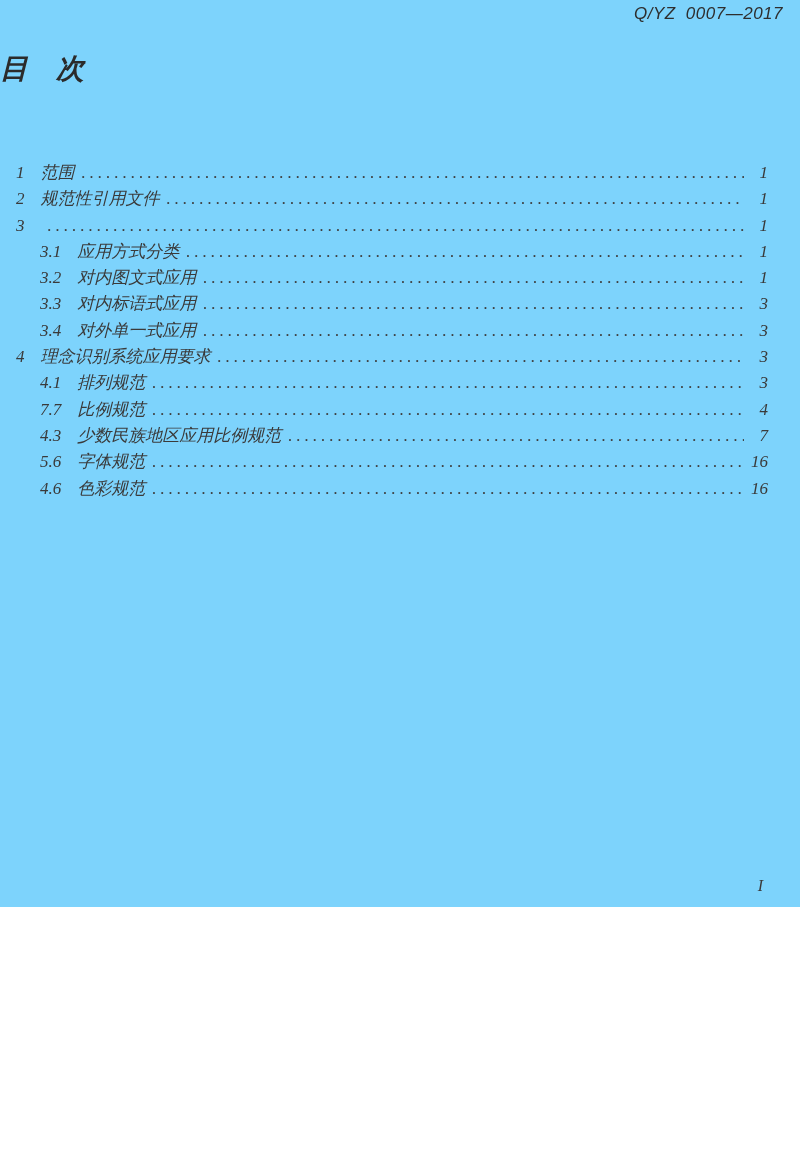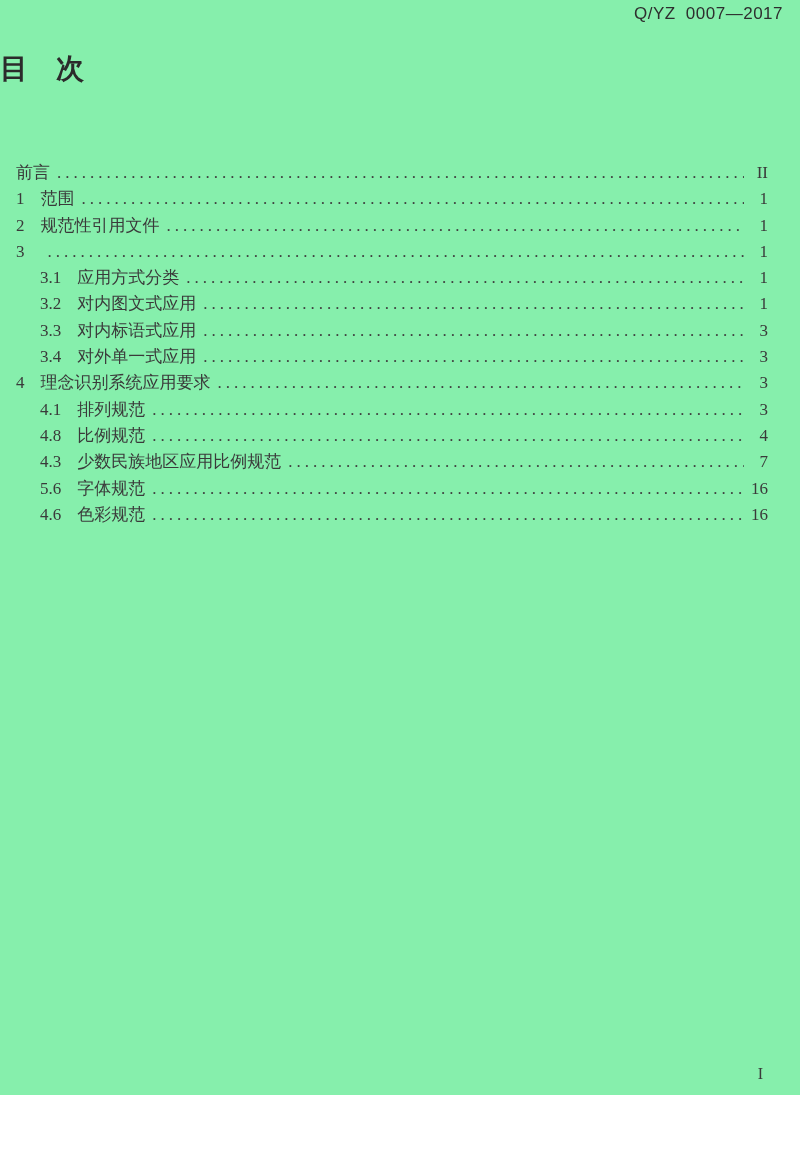--- a/index.html
+++ b/index.html
@@ -1,24 +1,25 @@
 <!DOCTYPE html>
 <html><head>
 <meta charset="utf-8">
 <style>
   * { margin: 0; padding: 0; box-sizing: border-box; }
   html, body { background: #ffffff; }
   .page {
     position: relative;
     width: 800px;
-    height: 1095px;
-    background: #86efac;
+    height: 907px;
+    background: #7dd3fc;
     font-family: "Liberation Serif", "DejaVu Serif", serif;
     color: #333333;
     overflow: hidden;
+    font-style: italic;
   }
   .doc-code {
     position: absolute;
     top: 4px;
     right: 17px;
     font-family: "Liberation Sans", "DejaVu Sans", sans-serif;
     font-size: 17px;
     letter-spacing: 0.5px;
     word-spacing: 5px;
     color: #2e2e2e;
@@ -80,26 +81,20 @@
 </head>
 <body>
 
 <div class="page">
 
   <div class="doc-code">Q/YZ 0007—2017</div>
 
   <div class="page-title">目　次</div>
 
   <div class="toc">
-  <div class="toc-row">
-
-    <span class="toc-title">前言</span>
-    <span class="toc-dots"></span>
-    <span class="toc-page">II</span>
-  </div>
 
   <div class="toc-row">
     <span class="toc-num">1</span>
     <span class="toc-title">范围</span>
     <span class="toc-dots"></span>
     <span class="toc-page">1</span>
   </div>
 
   <div class="toc-row">
     <span class="toc-num">2</span>
@@ -150,21 +145,21 @@
   </div>
 
   <div class="toc-row level-1">
     <span class="toc-num">4.1</span>
     <span class="toc-title">排列规范</span>
     <span class="toc-dots"></span>
     <span class="toc-page">3</span>
   </div>
 
   <div class="toc-row level-1">
-    <span class="toc-num">4.8</span>
+    <span class="toc-num">7.7</span>
     <span class="toc-title">比例规范</span>
     <span class="toc-dots"></span>
     <span class="toc-page">4</span>
   </div>
 
   <div class="toc-row level-1">
     <span class="toc-num">4.3</span>
     <span class="toc-title">少数民族地区应用比例规范</span>
     <span class="toc-dots"></span>
     <span class="toc-page">7</span>

